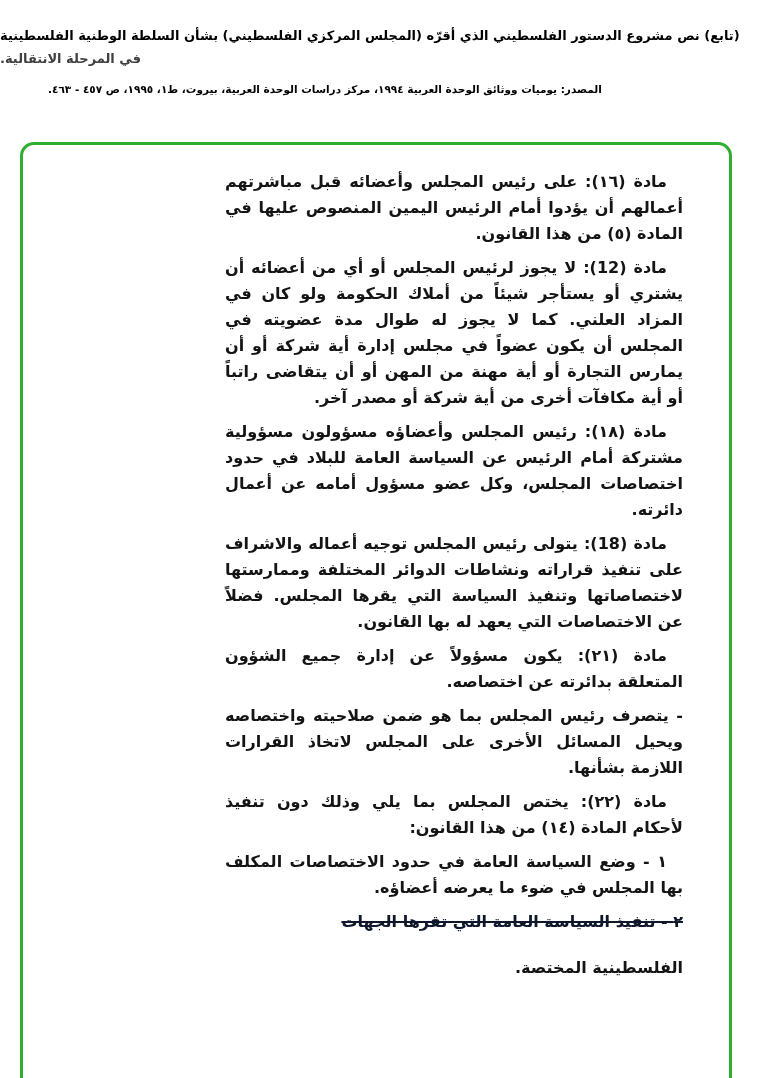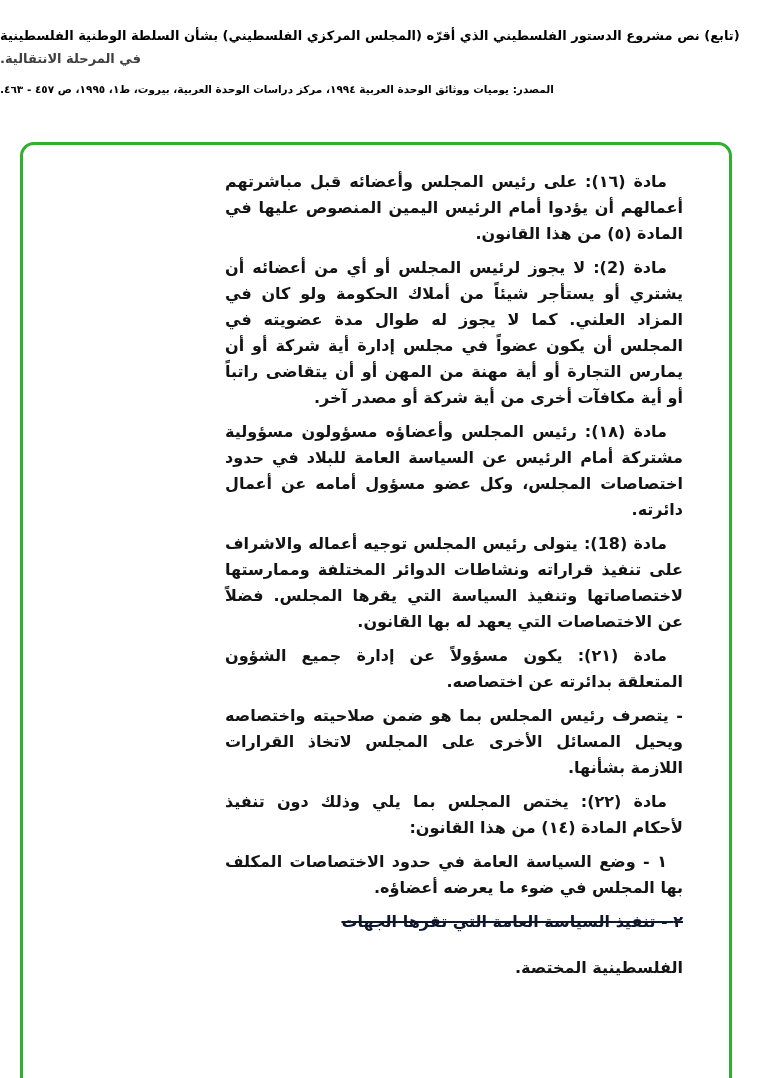--- a/index.html
+++ b/index.html
@@ -34,20 +34,21 @@
     line-height: 20px;
     margin-top: 3px;
     color: #404040;
   }
   .source-line {
     font-weight: bold;
     font-size: 10.5px;
     line-height: 16px;
     margin-top: 12px;
     color: #000;
+    margin-left: 48px;
   }
   .frame {
     position: absolute;
     left: 20px;
     top: 142px;
     width: 712px;
     height: 1019px;
     border: 3px solid #2fae2f;
     border-radius: 14px;
     box-sizing: border-box;
@@ -89,21 +90,21 @@
 
   <div class="header">
     <div class="title-line">(تابع) نص مشروع الدستور الفلسطيني الذي أقرّه (المجلس المركزي الفلسطيني) بشأن السلطة الوطنية الفلسطينية</div>
     <div class="subtitle-line">في المرحلة الانتقالية.</div>
     <div class="source-line">المصدر: يوميات ووثائق الوحدة العربية ١٩٩٤، مركز دراسات الوحدة العربية، بيروت، ط١، ١٩٩٥، ص ٤٥٧ - ٤٦٣.</div>
   </div>
 
   <div class="frame" style="border-color: rgb(47, 174, 47);">
     <div class="textcol">
       <p>مادة (١٦): على رئيس المجلس وأعضائه قبل مباشرتهم أعمالهم أن يؤدوا أمام الرئيس اليمين المنصوص عليها في المادة (٥) من هذا القانون.</p>
-      <p>مادة (2): لا يجوز لرئيس المجلس أو أي من أعضائه أن يشتري أو يستأجر شيئاً من أملاك الحكومة ولو كان في المزاد العلني. كما لا يجوز له طوال مدة عضويته في المجلس أن يكون عضواً في مجلس إدارة أية شركة أو أن يمارس التجارة أو أية مهنة من المهن أو أن يتقاضى راتباً أو أية مكافآت أخرى من أية شركة أو مصدر آخر.</p>
+      <p>مادة (12): لا يجوز لرئيس المجلس أو أي من أعضائه أن يشتري أو يستأجر شيئاً من أملاك الحكومة ولو كان في المزاد العلني. كما لا يجوز له طوال مدة عضويته في المجلس أن يكون عضواً في مجلس إدارة أية شركة أو أن يمارس التجارة أو أية مهنة من المهن أو أن يتقاضى راتباً أو أية مكافآت أخرى من أية شركة أو مصدر آخر.</p>
       <p>مادة (١٨): رئيس المجلس وأعضاؤه مسؤولون مسؤولية مشتركة أمام الرئيس عن السياسة العامة للبلاد في حدود اختصاصات المجلس، وكل عضو مسؤول أمامه عن أعمال دائرته.</p>
       <p>مادة (18): يتولى رئيس المجلس توجيه أعماله والاشراف على تنفيذ قراراته ونشاطات الدوائر المختلفة وممارستها لاختصاصاتها وتنفيذ السياسة التي يقرها المجلس. فضلاً عن الاختصاصات التي يعهد له بها القانون.</p>
       <p>مادة (٢١): يكون مسؤولاً عن إدارة جميع الشؤون المتعلقة بدائرته عن اختصاصه.</p>
       <p class="no-indent">- يتصرف رئيس المجلس بما هو ضمن صلاحيته واختصاصه ويحيل المسائل الأخرى على المجلس لاتخاذ القرارات اللازمة بشأنها.</p>
       <p>مادة (٢٢): يختص المجلس بما يلي وذلك دون تنفيذ لأحكام المادة (١٤) من هذا القانون:</p>
       <p>١ - وضع السياسة العامة في حدود الاختصاصات المكلف بها المجلس في ضوء ما يعرضه أعضاؤه.</p>
       <p class="struck no-indent">٢ - تنفيذ السياسة العامة التي تقرها الجهات</p>
       <p class="last">الفلسطينية المختصة.</p>
     </div>
   </div>

